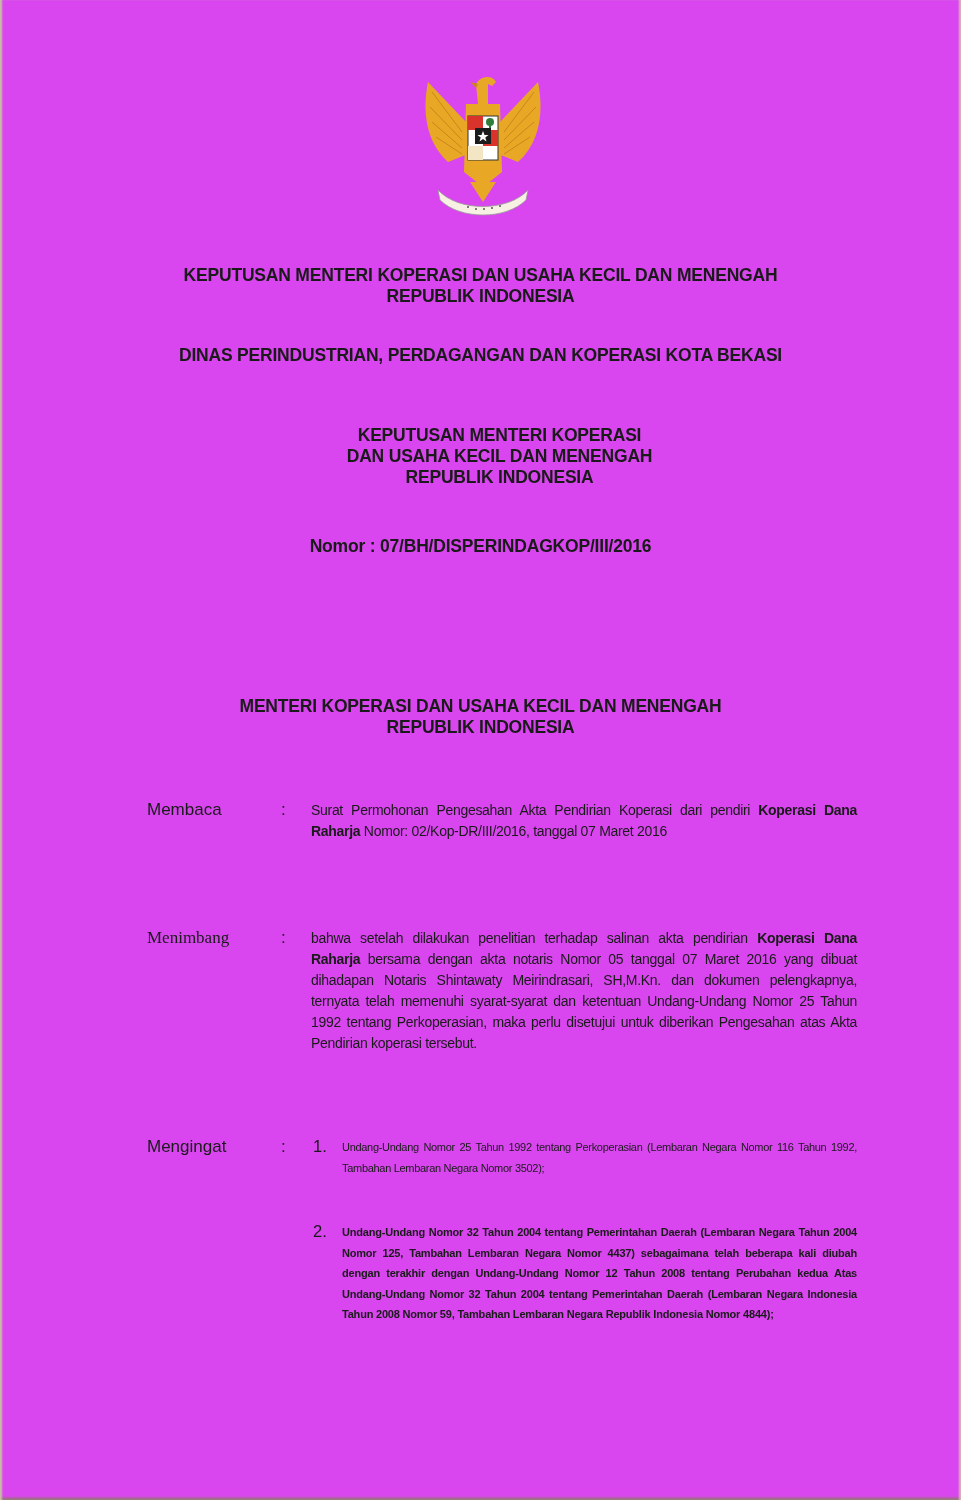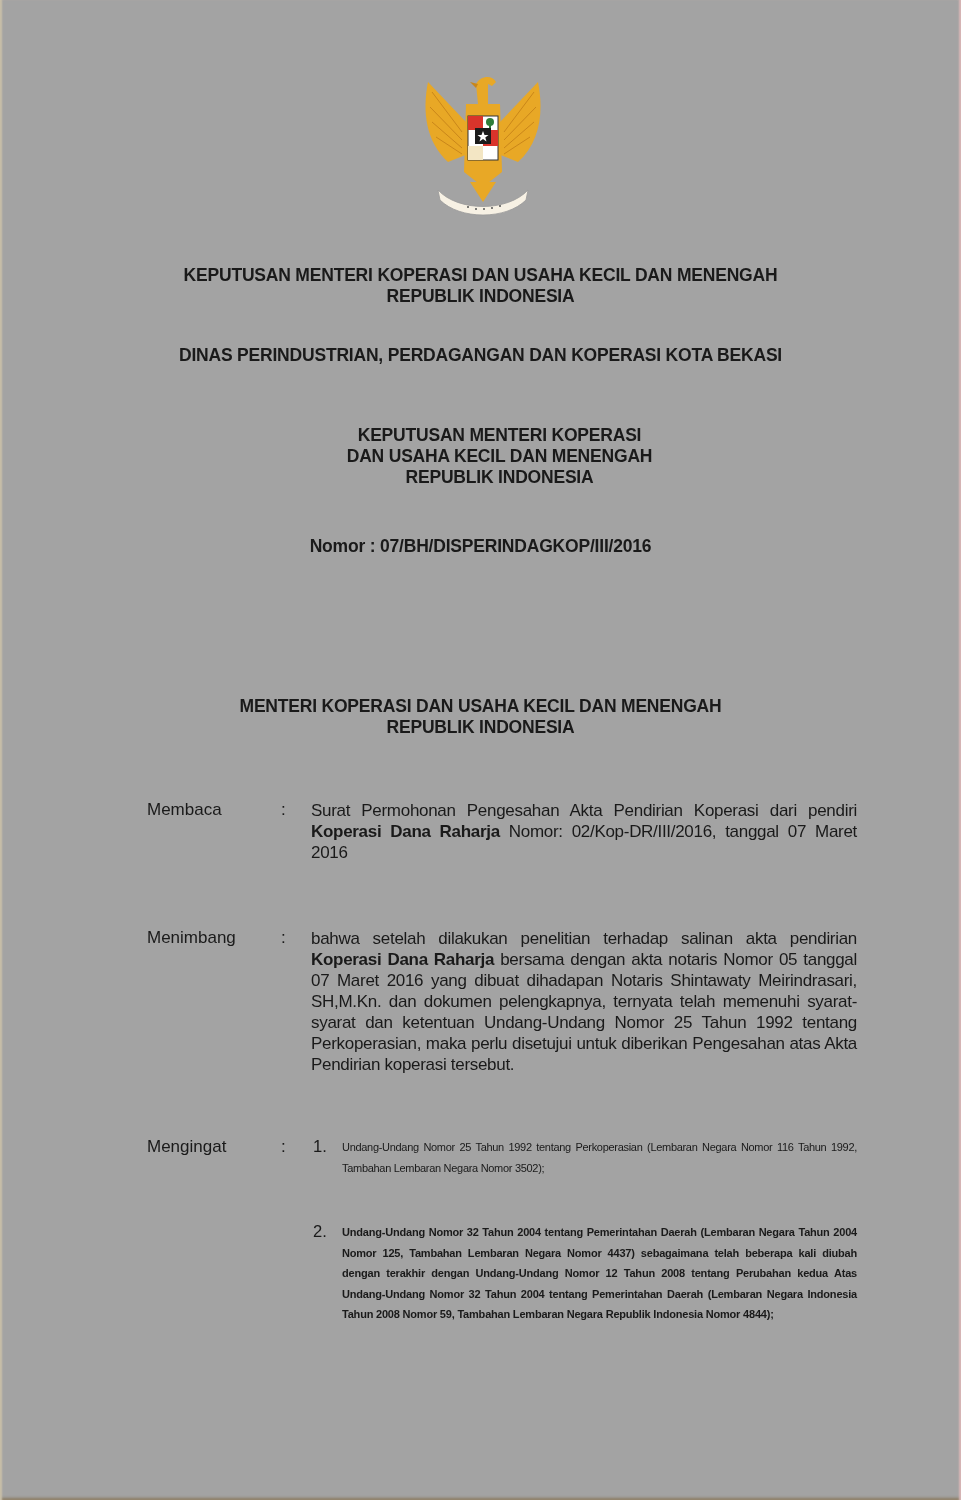--- a/index.html
+++ b/index.html
@@ -5,30 +5,30 @@
   html, body { margin: 0; padding: 0; }
   body {
     width: 961px; height: 1500px; overflow: hidden;
     background: #fbfbfc;
     font-family: "Liberation Sans", "DejaVu Sans", sans-serif;
     color: #1a1a1a;
     position: relative;
   }
   .page {
     position: absolute; left: 0; top: 0; width: 961px; height: 1500px;
-    background: #a3a3a3;
+    background: #d946ef;
     box-shadow: inset 3px 0 2px -1px #c9bfa8, inset -3px 0 2px -1px #d9b6b6, inset 0 -4px 3px -2px #8a7a60;
   }
   .emblem { position: absolute; left: 418px; top: 62px; width: 130px; height: 160px; }
   .center-block { position: absolute; left: 0; width: 961px; text-align: center; font-weight: bold; font-size: 17.5px; line-height: 21px; letter-spacing: -0.2px; }
   .center-block div { white-space: nowrap; }
   .label { position: absolute; left: 147px; font-size: 17px; }
   .colon { position: absolute; left: 281px; font-size: 17px; }
   .para {
-    position: absolute; left: 311px; width: 546px; font-size: 17px; line-height: 21px;
+    position: absolute; left: 311px; width: 546px; font-size: 14px; line-height: 21px;
     text-align: justify; letter-spacing: -0.3px;
   }
   .para b { font-weight: bold; }
   .list-num { position: absolute; left: 313px; font-size: 16.6px; }
   .list-para {
     position: absolute; left: 342px; width: 515px; font-size: 11px; line-height: 20.5px;
     text-align: justify; letter-spacing: -0.3px;
   }
   .bold-para { font-weight: bold; letter-spacing: -0.2px; }
 </style>
@@ -102,21 +102,21 @@
 
   <div class="center-block" style="top:696px;">
     <div>MENTERI KOPERASI DAN USAHA KECIL DAN MENENGAH</div>
     <div>REPUBLIK INDONESIA</div>
   </div>
 
   <div class="label" style="top:800px;text-align:center;">Membaca</div>
   <div class="colon" style="top:800px;">:</div>
   <div class="para" style="top:800px;"><span>Surat Permohonan Pengesahan Akta Pendirian Koperasi dari pendiri </span><b>Koperasi Dana Raharja</b><span> Nomor: 02/Kop-DR/III/2016, tanggal 07 Maret 2016</span></div>
 
-  <div class="label" style="top:928px;">Menimbang</div>
+  <div class="label" style="top:928px;font-family:Liberation Serif, serif;">Menimbang</div>
   <div class="colon" style="top:928px;">:</div>
   <div class="para" style="top:928px;"><span>bahwa setelah dilakukan penelitian terhadap salinan akta pendirian </span><b>Koperasi Dana Raharja</b><span> bersama dengan akta notaris Nomor 05 tanggal 07 Maret 2016 yang dibuat dihadapan Notaris Shintawaty Meirindrasari, SH,M.Kn. dan dokumen pelengkapnya, ternyata telah memenuhi syarat-syarat dan ketentuan Undang-Undang Nomor 25 Tahun 1992 tentang Perkoperasian, maka perlu disetujui untuk diberikan Pengesahan atas Akta Pendirian koperasi tersebut.</span></div>
 
   <div class="label" style="top:1137px;">Mengingat</div>
   <div class="colon" style="top:1137px;">:</div>
 
   <div class="list-num" style="top:1137px;">1.</div>
   <div class="list-para" style="top:1137px;">Undang-Undang Nomor 25 Tahun 1992 tentang Perkoperasian (Lembaran Negara Nomor 116 Tahun 1992, Tambahan Lembaran Negara Nomor 3502);</div>
 
   <div class="list-num" style="top:1222px;">2.</div>

